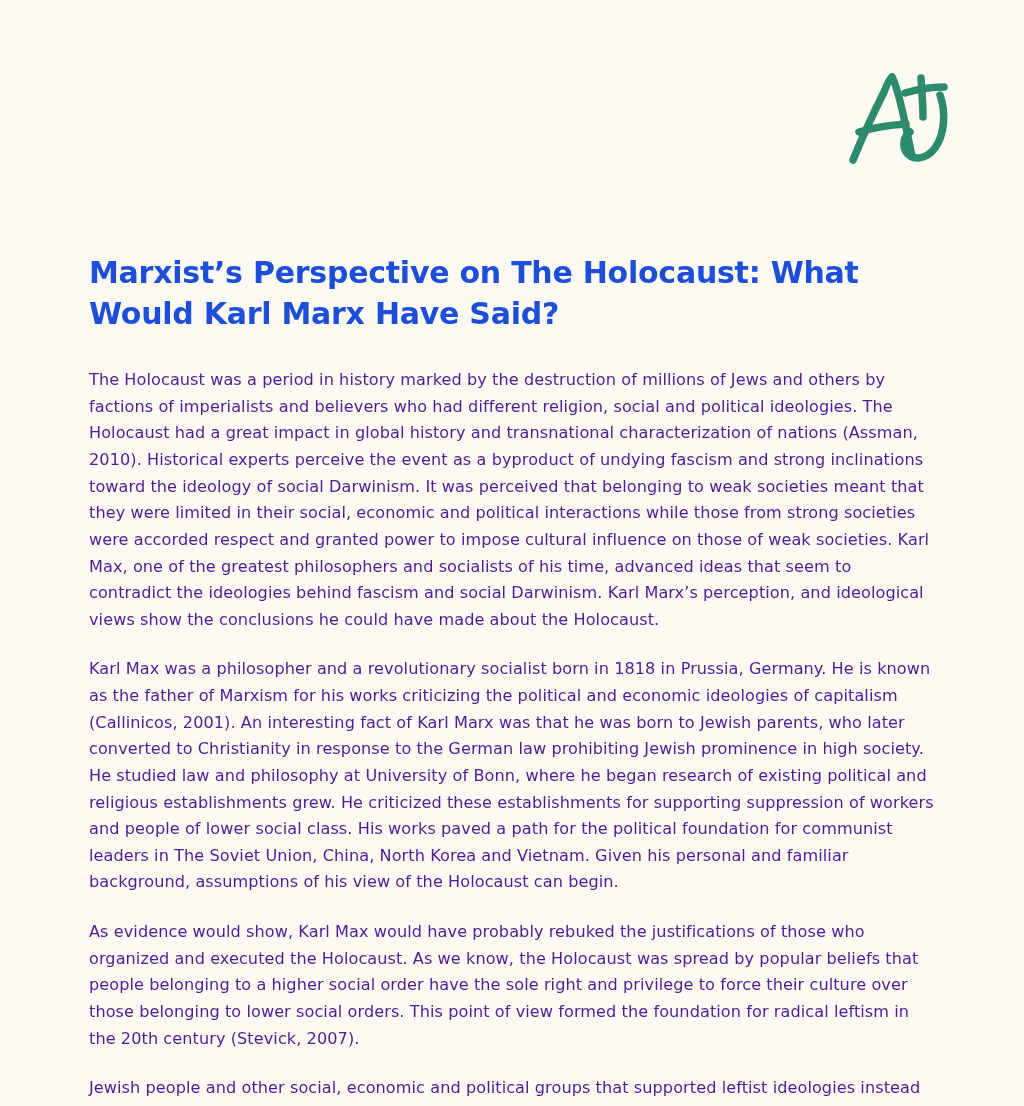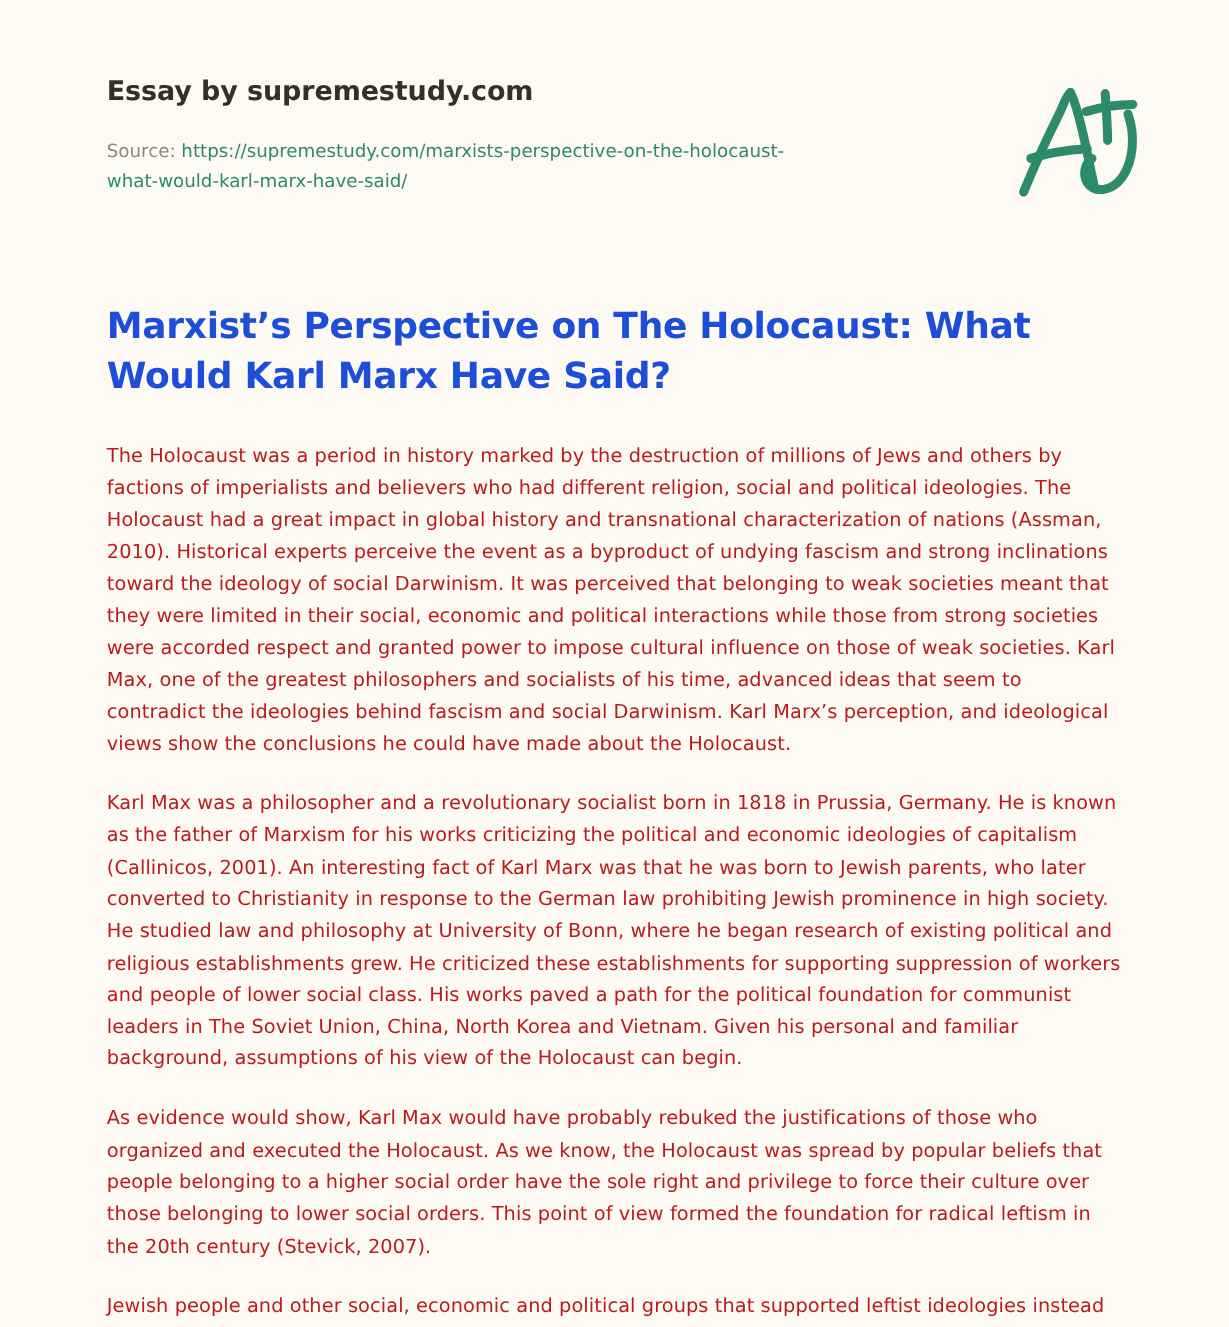--- a/index.html
+++ b/index.html
@@ -86,41 +86,34 @@
     font-weight: bold;
     color: #1d4ed8;
     line-height: 1.37;
     letter-spacing: -0.25px;
     margin: 0 0 33px 0;
   }
 
   .body-copy p {
     font-size: 16.1px;
     line-height: 1.655;
-    color: #b91c1c;
+    color: #4c1d95;
     margin: 0 0 23px 0;
     letter-spacing: 0.005em;
   }
 
   .body-copy p:last-child {
     margin-bottom: 0;
   }
 </style>
 </head>
 <body>
 
 <div class="page">
 
-  <div class="header">
-    <h1 class="header-title">Essay by supremestudy.com</h1>
-
-    <div class="source-block">
-      <span class="source-label">Source: </span><a class="source-link" href="#">https://supremestudy.com/marxists-perspective-on-the-holocaust-what-would-karl-marx-have-said/</a>
-    </div>
-  </div>
 
   <div class="logo">
     <svg viewBox="0 0 120 108" xmlns="http://www.w3.org/2000/svg">
       <g fill="none" stroke="#2d8a6b" stroke-width="7.5" stroke-linecap="round" stroke-linejoin="round">
 
         <path d="M13 98 C 22 76, 33 52, 44 30 C 46 25, 49 17, 52 15"></path>
 
         <path d="M52 15 C 56 22, 60 38, 64 56 C 67 70, 70 84, 72 94"></path>
 
         <path d="M19 70 C 32 66, 50 63, 66 62"></path>

